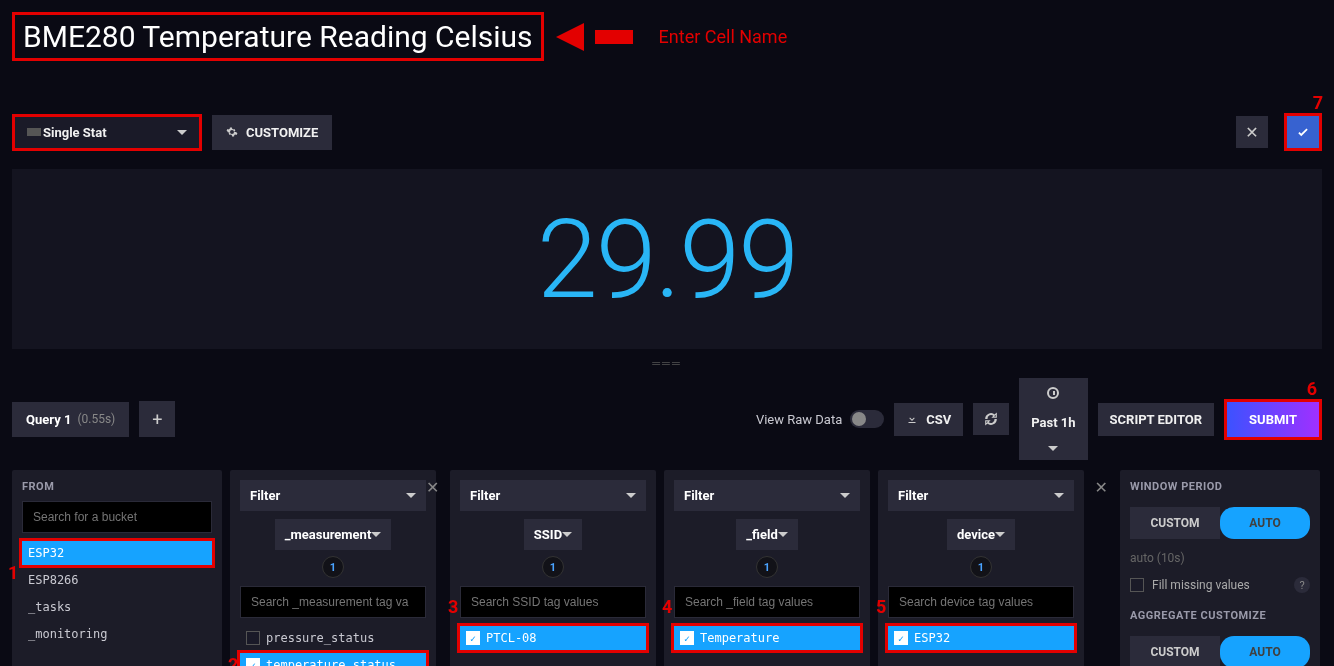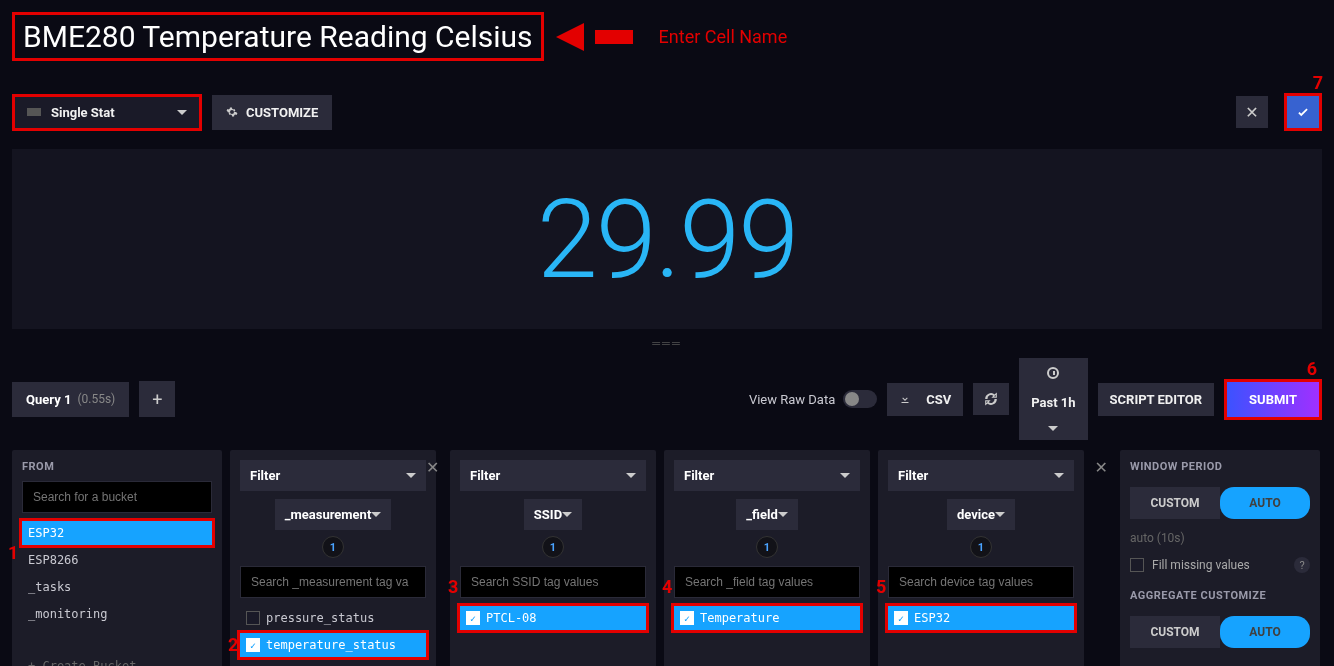--- a/index.html
+++ b/index.html
@@ -6,42 +6,42 @@
 body {
   background: #0a0a14;
   color: #d5d5dd;
   font-family: -apple-system, BlinkMacSystemFont, "Segoe UI", Roboto, sans-serif;
   font-size: 13px;
   width: 1334px;
   height: 666px;
   padding: 12px;
   overflow: hidden;
 }
-.cell-name-row { display: flex; align-items: center; gap: 12px; margin-bottom: 32px; }
+.cell-name-row { display: flex; align-items: center; gap: 12px; margin-bottom: 52px; }
 .cell-name-box { border: 3px solid #e30000; padding: 4px 8px; }
 .cell-name { font-size: 30px; color: #fff; font-weight: 400; }
 .arrow-left {
   width: 0; height: 0;
   border-top: 14px solid transparent;
   border-bottom: 14px solid transparent;
   border-right: 28px solid #e30000;
 }
 .arrow-stem { background: #e30000; height: 14px; width: 38px; margin-left: -1px; }
 .arrow-label { color: #e30000; font-size: 18px; margin-left: 14px; }
 
 .toolbar-row { display: flex; align-items: center; gap: 10px; margin-bottom: 18px; }
 .viz-select {
   border: 3px solid #e30000;
   background: #1a1a28;
   display: flex; align-items: center; gap: 10px;
   padding: 8px 12px; width: 190px;
   justify-content: space-between;
 }
 .viz-select .viz-icon { width: 14px; height: 8px; background: #555; margin-right: 2px; }
-.viz-select-inner { display:flex; align-items:center; gap:8px; }
+.viz-select-inner { display:flex; align-items:center; }
 .viz-label { color: #f0f0f0; font-weight: 700; font-size: 13px; }
 .caret-down {
   width: 0; height: 0;
   border-left: 5px solid transparent;
   border-right: 5px solid transparent;
   border-top: 5px solid #ccc;
 }
 .customize-btn {
   background: #2b2b3a; color: #f0f0f0; font-weight: 700;
   padding: 10px 14px; display: flex; align-items: center; gap: 8px;
@@ -74,21 +74,21 @@
 .add-query { background: #2b2b3a; width: 36px; height: 36px; display:flex; align-items:center; justify-content:center; color:#ccc; font-size: 18px; }
 .view-raw { display: flex; align-items: center; gap: 8px; color: #c9c9d1; font-size: 13px; }
 .toggle-off {
   width: 34px; height: 18px; background: #2b2b3a; border-radius: 9px; position: relative;
 }
 .toggle-off::after {
   content: ""; position: absolute; left: 2px; top: 2px; width: 14px; height: 14px;
   background: #888; border-radius: 50%;
 }
 .csv-btn, .refresh-btn, .time-btn, .script-btn {
-  background: #2b2b3a; padding: 9px 12px; display:flex; align-items:center; gap:15px; font-weight:700; color:#f0f0f0;
+  background: #2b2b3a; padding: 9px 12px; display:flex; align-items:center; gap:8px; font-weight:700; color:#f0f0f0;
 }
 .refresh-btn { width: 36px; justify-content: center; padding: 9px 0; }
 .time-btn { gap: 16px; flex-direction: column; }
 .clock-icon { width: 12px; height: 12px; border: 2px solid #ccc; border-radius: 50%; position: relative; }
 .clock-icon::after { content:""; position:absolute; top:2px; left:4px; width:2px; height:4px; background:#ccc; }
 .submit-wrap { border: 3px solid #e30000; position: relative; }
 .submit-btn {
   background: linear-gradient(90deg, #3c52ff, #a030ff);
   padding: 10px 22px; font-weight: 700; color: #fff;
 }

